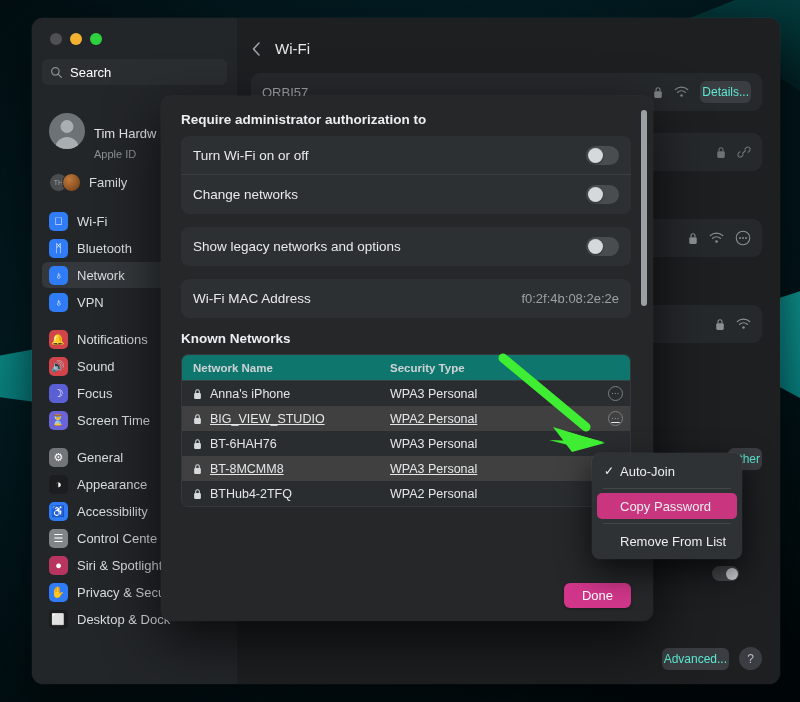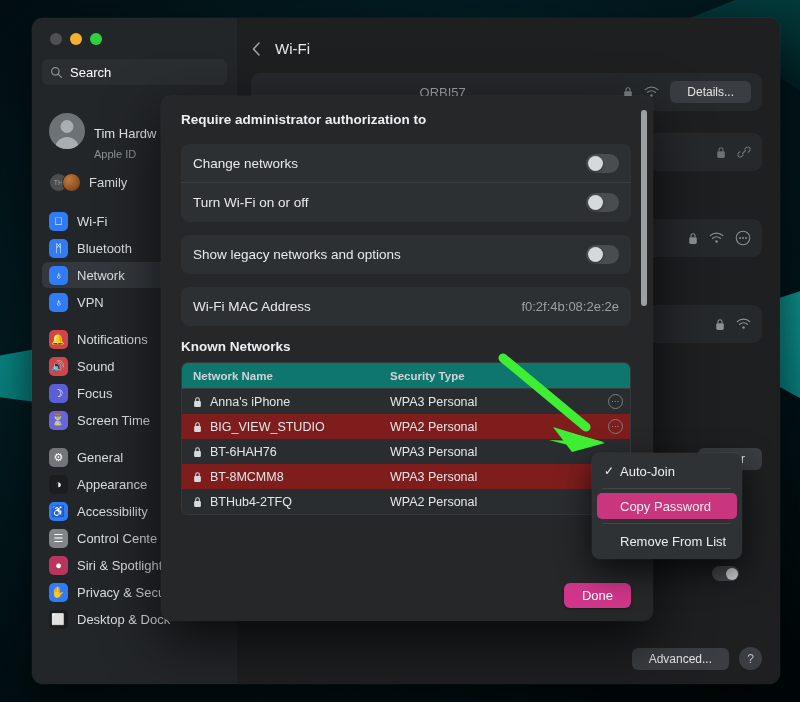--- a/index.html
+++ b/index.html
@@ -133,26 +133,26 @@
     margin: 16px 18px 0 14px;
     background: #26292c; border-radius: 9px;
   }
   .c-row {
     display: flex; align-items: center;
     height: 38px; padding: 0 11px;
     border-bottom: .5px solid #313437;
     color: #9ea3a7; font-size: 13px;
   }
   .c-row:last-child { border-bottom: none; }
-  .c-row .grow { flex: 1; text-align: center; }
+  .c-row .grow { flex: 1; }
   .c-icns { display: flex; align-items: center; gap: 11px; color: #7e8387; }
   .pillbtn {
     background: #3a3e42; border-radius: 6px;
-    font-size: 12px; color: #e5e5e5;
-    padding: 4px 17px; margin-left: 11px; white-space: nowrap;
+    font-size: 12px; color: #5eead4;
+    padding: 4px 2px; margin-left: 11px; white-space: nowrap;
   }
   .tog-sm {
     width: 27px; height: 15px; border-radius: 8px; background: #46494c;
     position: relative; flex: 0 0 27px;
   }
   .tog-sm::after {
     content:""; position:absolute; top:1.5px; right:1.5px;
     width:12px; height:12px; border-radius:50%; background:#cfd2d4;
   }
   .c-foot {
@@ -174,21 +174,21 @@
     box-shadow: 0 20px 55px rgba(0,0,0,.72), 0 0 0 .5px rgba(255,255,255,.07);
     overflow: hidden;
   }
   .sheet-body {
     position: absolute; inset: 0 0 52px 0;
     padding: 16px 22px 0 20px;
     overflow: hidden;
   }
   .sh-title {
     font-size: 13.5px; font-weight: bold; color: #eceef0;
-    margin-bottom: 17px;
+    margin-bottom: 9px;
   }
   .sh-card { background: #2d3033; border-radius: 8px; margin-bottom: 13px; }
   .sh-row {
     display: flex; align-items: center;
     height: 39px; padding: 0 12px;
     border-bottom: .5px solid #3a3d40;
   }
   .sh-row:last-child { border-bottom: none; }
   .sh-lbl { font-size: 13.5px; color: #e8eaec; flex: 1; }
   .sh-val { font-size: 13px; color: #9ba0a4; }
@@ -214,21 +214,21 @@
     display: flex; height: 26px; align-items: center;
     background: #0f766e; border-bottom: .5px solid #3c3f42;
     font-size: 11.5px; color: #cfd3d6; font-weight: bold;
   }
   .col-name { width: 208px; padding-left: 11px; }
   .col-sec  { flex: 1; }
   .net-row {
     display: flex; align-items: center; height: 25px;
     font-size: 12.5px; color: #e4e6e8;
   }
-  .net-row.odd { background: #7f1d1d; }
+  .net-row.odd { background: #404040; text-decoration: underline; }
   .net-row .col-name { display: flex; align-items: center; gap: 8px; }
   .lock-ic { flex: 0 0 9px; }
   .more-btn {
     width: 15px; height: 15px; border-radius: 50%;
     border: 1px solid #797e82; color: #9aa0a4;
     font-size: 8px; display: flex; align-items: center;
     justify-content: center; margin-right: 7px; letter-spacing: .4px;
   }
 
   .sheet-foot {
@@ -493,25 +493,25 @@
       </div>
     </div>
 
     <div class="sheet">
       <div class="sheet-body">
 
         <div class="sh-title">Require administrator authorization to</div>
 
         <div class="sh-card">
           <div class="sh-row">
+            <span class="sh-lbl">Turn Wi-Fi on or off</span>
+            <span class="toggle"></span>
+          </div>
+          <div class="sh-row">
             <span class="sh-lbl">Change networks</span>
-            <span class="toggle"></span>
-          </div>
-          <div class="sh-row">
-            <span class="sh-lbl">Turn Wi-Fi on or off</span>
             <span class="toggle"></span>
           </div>
         </div>
 
         <div class="sh-card">
           <div class="sh-row">
             <span class="sh-lbl">Show legacy networks and options</span>
             <span class="toggle"></span>
           </div>
         </div>

